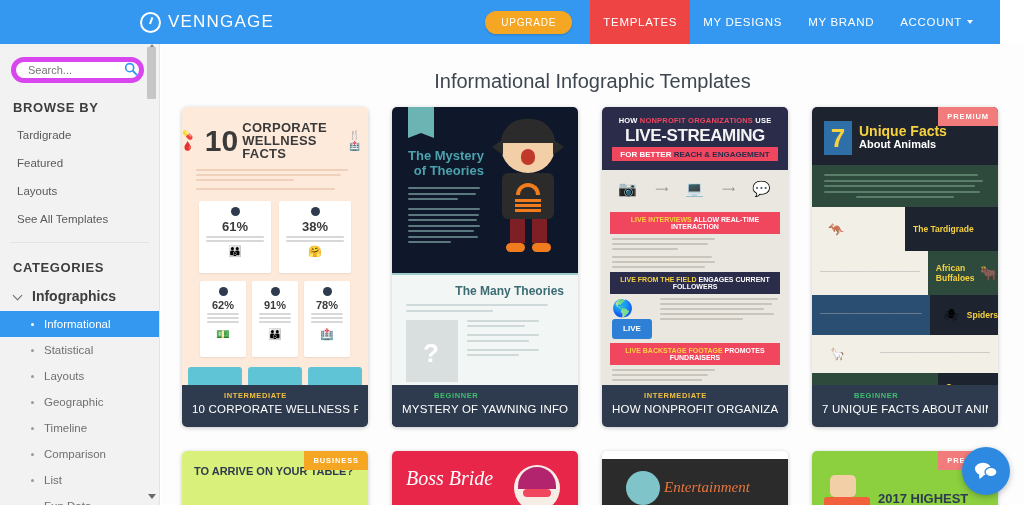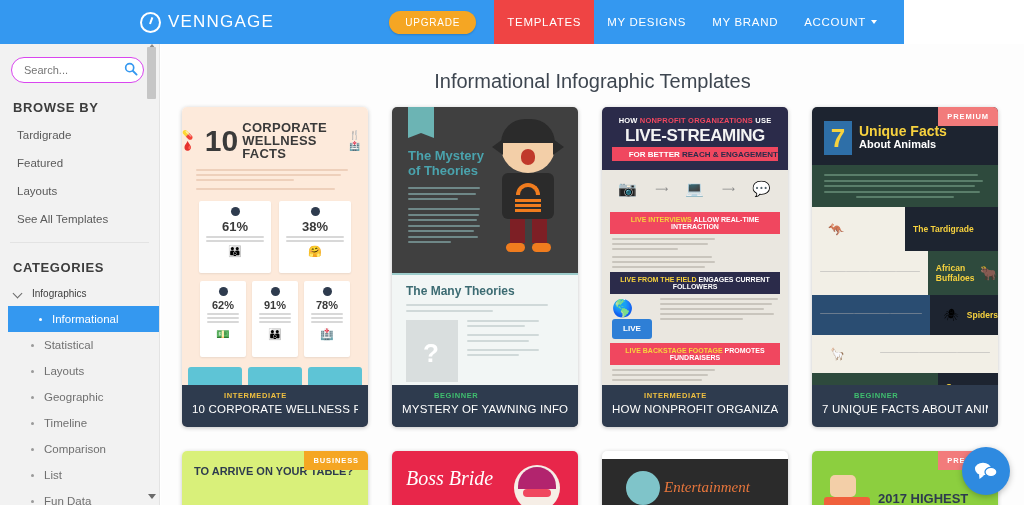--- a/index.html
+++ b/index.html
@@ -6,21 +6,21 @@
   html, body {
     width: 1024px; height: 505px;
     overflow: hidden;
     font-family: "Liberation Sans", sans-serif;
     background: #ffffff;
   }
 
   
   .topnav {
     position: absolute; top: 0; left: 0;
-    width: 904px; height: 44px;
+    width: 1000px; height: 44px;
     background: #3498f0;
     display: flex; align-items: center;
   }
   .logo-wrap {
     display: flex; align-items: center;
     margin-left: 140px;
     gap: 7px;
   }
   .logo-mark {
     width: 21px; height: 21px; border-radius: 50%;
@@ -75,21 +75,21 @@
     background: #f2f2f2;
     border-right: 1px solid #e3e3e3;
     overflow: hidden;
   }
   .search-wrap {
     margin: 13px 11px 0 11px;
     position: relative;
   }
   .search-input {
     width: 133px; height: 26px;
-    border-radius: 14px; border: 1px solid #d946ef;
+    border-radius: 14px; border: 5px solid #d946ef;
     background: #ffffff;
     padding: 0 28px 0 12px;
     font-size: 11px; color: #888;
     font-family: "Liberation Sans", sans-serif;
     outline: none;
   }
   .search-icon {
     position: absolute; right: 10px; top: 5px;
     width: 14px; height: 14px; cursor: pointer;
   }
@@ -116,34 +116,34 @@
     width: 10px; height: 10px; margin-right: 8px;
     position: relative;
   }
   .chev::after {
     content: ""; position: absolute; left: 0; top: 1px;
     width: 6px; height: 6px;
     border-right: 1.6px solid #6a6a6a;
     border-bottom: 1.6px solid #6a6a6a;
     transform: rotate(45deg);
   }
-  .sb-group-label { font-size: 10px; color: #3d3d3d; font-weight: 400; }
+  .sb-group-label { font-size: 14px; color: #3d3d3d; font-weight: 700; }
   .sb-sub {
     display: flex; align-items: center;
     padding: 7px 0 7px 31px;
     font-size: 11.5px; color: #707070;
     cursor: pointer;
   }
   .sb-sub .dot {
     width: 3px; height: 3px; background: #9a9a9a;
     border-radius: 50%; margin-right: 10px; flex: none;
   }
   .sb-sub.selected {
     background: #3498f0; color: #ffffff;
-    margin-left: 8px;
+    margin-left: 0;
     text-align: right;
   }
   .sb-sub.selected .dot { background: #ffffff; }
   .sb-scroll-track {
     position: absolute; right: 3px; top: 0;
     width: 9px; height: 461px;
   }
   .sb-scroll-thumb {
     position: absolute; top: 3px; left: 0;
     width: 9px; height: 52px;
@@ -235,21 +235,21 @@
   .t1-c.sm { width:46px; height:76px; }
   .t1-dot { width:9px;height:9px;border-radius:50%;background:#2e3b4e;margin:0 auto 3px auto;}
   .t1-pct { font-size:13px; font-weight:700; color:#3a3a3a; }
   .t1-pct.sm { font-size:11px; }
   .t1-txt { height:2px;background:#d8d8d8;margin:2px 7px;border-radius:1px;}
   .t1-row3 { display:flex; gap:6px; justify-content:center; margin-top:8px;}
   .t1-bottom { display:flex; gap:6px; justify-content:center; margin-top:10px;}
   .t1-pill { width:54px;height:30px;background:#5ec4d6;border-radius:3px;}
 
   
-  .t2 { background:#404040; width:100%;height:100%; position:relative;}
+  .t2 { background:#0f172a; width:100%;height:100%; position:relative;text-align:right;}
   .t2-tag { position:absolute; left:16px; top:0; width:26px; height:26px; background:#6cb4b4; }
   .t2-tag::after{content:"";position:absolute;left:0;bottom:-5px;border-left:13px solid #6cb4b4;border-right:13px solid #6cb4b4;border-bottom:5px solid transparent;}
   .t2-h { position:absolute; left:16px; top:42px; font-size:13px; color:#4aa3ad; font-weight:700; line-height:1.15;}
   .t2-body { position:absolute; left:16px; top:80px; width:72px;}
   .t2-l { height:2px;background:#8fb9b9;opacity:.6;margin-bottom:3.5px;border-radius:1px;}
   .t2-face { position:absolute; right:8px; top:14px; width:84px; }
   .t2-head { width:54px;height:52px;background:#f3cfa8;border-radius:50%;margin:0 auto;position:relative;}
   .t2-hair { position:absolute;left:0;top:-2px;width:54px;height:24px;background:#2b2b2b;border-radius:27px 27px 0 0;}
   .t2-mouth { position:absolute;left:20px;top:28px;width:14px;height:16px;background:#c0392b;border-radius:7px;}
   .t2-ear-l{position:absolute;left:-9px;top:18px;width:0;height:0;border-top:8px solid transparent;border-bottom:8px solid transparent;border-right:11px solid #2b2b2b;}
@@ -266,21 +266,21 @@
   .t2-q{width:52px;height:62px;background:#d9dede;position:relative;}
   .t2-q::before{content:"?";position:absolute;left:17px;top:18px;font-size:26px;color:#fff;font-weight:700;}
   .t2-ql{width:72px;}
 
   
   .t3 { background:#eae7e0; width:100%;height:100%;position:relative;}
   .t3-hd { background:#2b2b4a; padding:9px 10px; }
   .t3-h1 { font-size:7.5px;font-weight:700;color:#fff;text-align:center;letter-spacing:.2px;}
   .t3-h1 em{color:#f0475f;font-style:normal;}
   .t3-h2 { font-size:17px;font-weight:700;color:#f4f4f4;text-align:center;line-height:1;letter-spacing:-0.4px;margin:2px 0;}
-  .t3-h3 { background:#f0475f;color:#fff;font-size:8px;font-weight:700;text-align:right;padding:2.5px 0;margin-top:3px;}
+  .t3-h3 { background:#f0475f;color:#fff;font-size:8px;font-weight:700;text-align:center;padding:2.5px 0;margin-top:3px;}
   .t3-h3 em{color:#2b2b4a;font-style:normal;}
   .t3-flow{display:flex;align-items:center;justify-content:space-around;padding:10px 8px;}
   .t3-band{background:#f0475f;color:#fff;font-size:7px;font-weight:700;text-align:center;padding:4px 0;margin:4px 8px;}
   .t3-band.dk{background:#2b2b4a;}
   .t3-band em{color:#f7d23e;font-style:normal;}
   .t3-p{margin:0 10px;}
   .t3-l{height:2px;background:#c9c5bd;margin-bottom:3px;border-radius:1px;}
   .t3-live{width:40px;height:20px;background:#2e7fd6;border-radius:3px;color:#fff;font-size:8px;font-weight:700;text-align:center;line-height:20px;}
 
   

